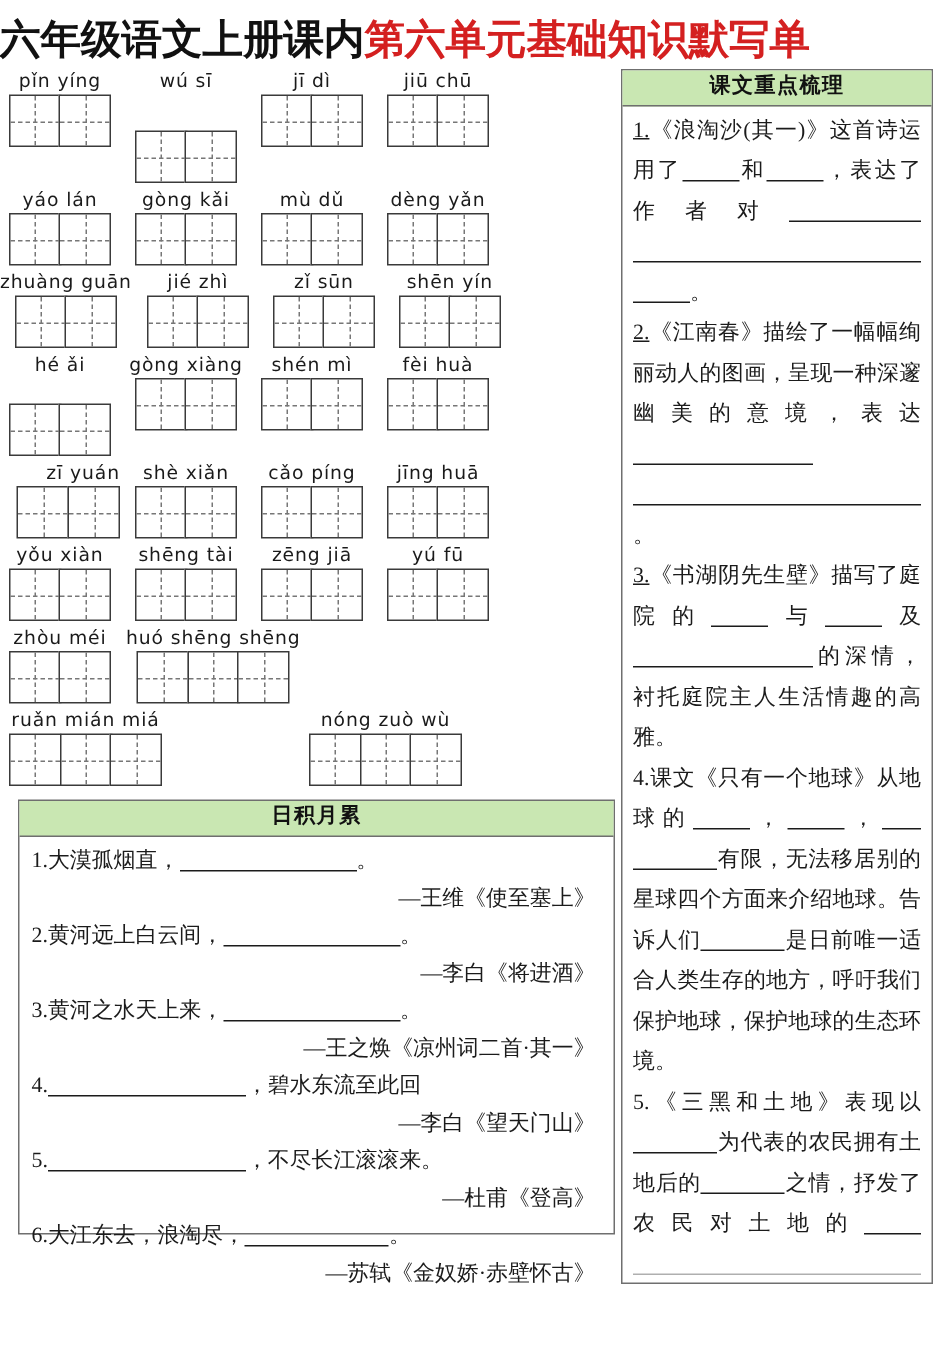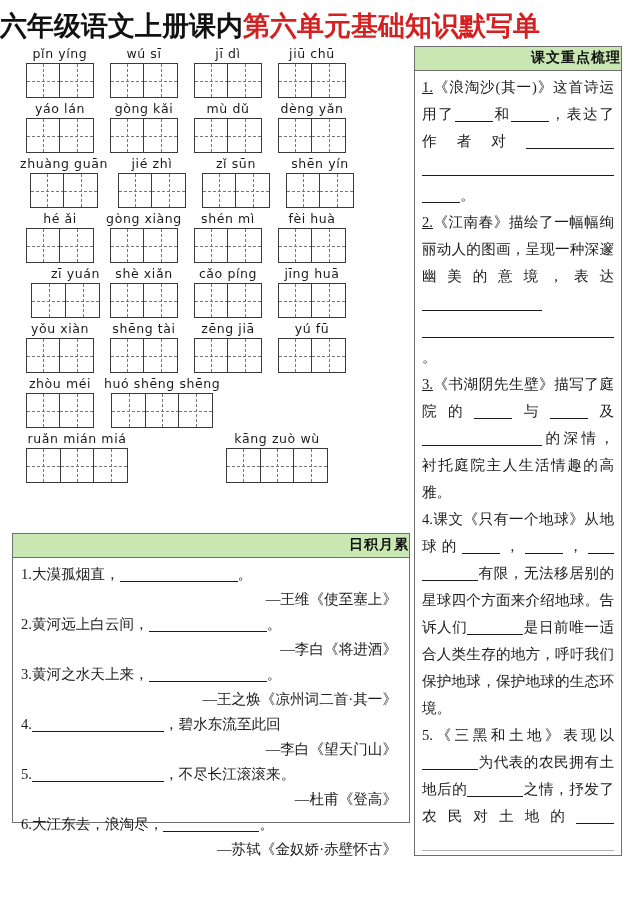--- a/index.html
+++ b/index.html
@@ -28,21 +28,21 @@
     letter-spacing: 0px;
     line-height: 36px;
     font-family: "Liberation Serif", "DejaVu Serif", serif;
   }
   #title-bar .t-black { color: #111111; }
   #title-bar .t-red   { color: #d42020; }
 
   
   #pinyin-area {
     position: absolute;
-    left: 20px;
+    left: 0;
     top: 46px;
     width: 398px;
   }
   .py-row {
     display: flex;
     align-items: flex-start;
     margin-bottom: 3px;
   }
   .py-group {
     display: flex;
@@ -89,21 +89,21 @@
 
   
   .panel {
     border: 1.5px solid #6f6f6f;
     background: #ffffff;
     box-sizing: border-box;
   }
   .panel-head {
     background: #c9e7b2;
     border-bottom: 1.5px solid #6f6f6f;
-    text-align: right;
+    text-align: center;
     font-weight: bold;
     color: #111111;
     font-size: 14px;
     line-height: 20px;
     padding: 1px 0 2px 0;
     letter-spacing: 1px;
   }
 
   
   #keypoints-panel {
@@ -172,21 +172,21 @@
 
 <div id="pinyin-area">
     <div class="py-row">
       <div class="py-group" style="min-width: 80px;">
         <div class="py-label">pǐn yíng</div>
         <div class="tzg">
           <div class="tzg-cell"></div>
           <div class="tzg-cell"></div>
         </div>
       </div>
-      <div class="py-group" style="min-width: 80px;">
+      <div class="py-group" style="min-width: 80px; gap: 24px;">
         <div class="py-label">wú sī</div>
         <div class="tzg">
           <div class="tzg-cell"></div>
           <div class="tzg-cell"></div>
         </div>
       </div>
       <div class="py-group" style="min-width: 80px;">
         <div class="py-label">jī dì</div>
         <div class="tzg">
           <div class="tzg-cell"></div>
@@ -255,21 +255,21 @@
       </div>
       <div class="py-group" style="min-width: 80px;">
         <div class="py-label">shēn yín</div>
         <div class="tzg">
           <div class="tzg-cell"></div>
           <div class="tzg-cell"></div>
         </div>
       </div>
     </div>
     <div class="py-row">
-      <div class="py-group" style="min-width: 80px;">
+      <div class="py-group" style="min-width: 80px; gap: 17px;">
         <div class="py-label">hé ǎi</div>
         <div class="tzg">
           <div class="tzg-cell"></div>
           <div class="tzg-cell"></div>
         </div>
       </div>
       <div class="py-group" style="min-width: 80px;">
         <div class="py-label">gòng xiàng</div>
         <div class="tzg">
           <div class="tzg-cell"></div>
@@ -371,21 +371,21 @@
     <div class="py-row">
       <div class="py-group" style="min-width: 114px; margin-right: 86px;">
         <div class="py-label">ruǎn mián miá</div>
         <div class="tzg">
           <div class="tzg-cell"></div>
           <div class="tzg-cell"></div>
           <div class="tzg-cell"></div>
         </div>
       </div>
       <div class="py-group" style="min-width: 114px;">
-        <div class="py-label">kāng zuò wù</div>
+        <div class="py-label">nóng zuò wù</div>
         <div class="tzg">
           <div class="tzg-cell"></div>
           <div class="tzg-cell"></div>
           <div class="tzg-cell"></div>
         </div>
       </div>
     </div>
   </div>
 
 <div id="keypoints-panel" class="panel">

